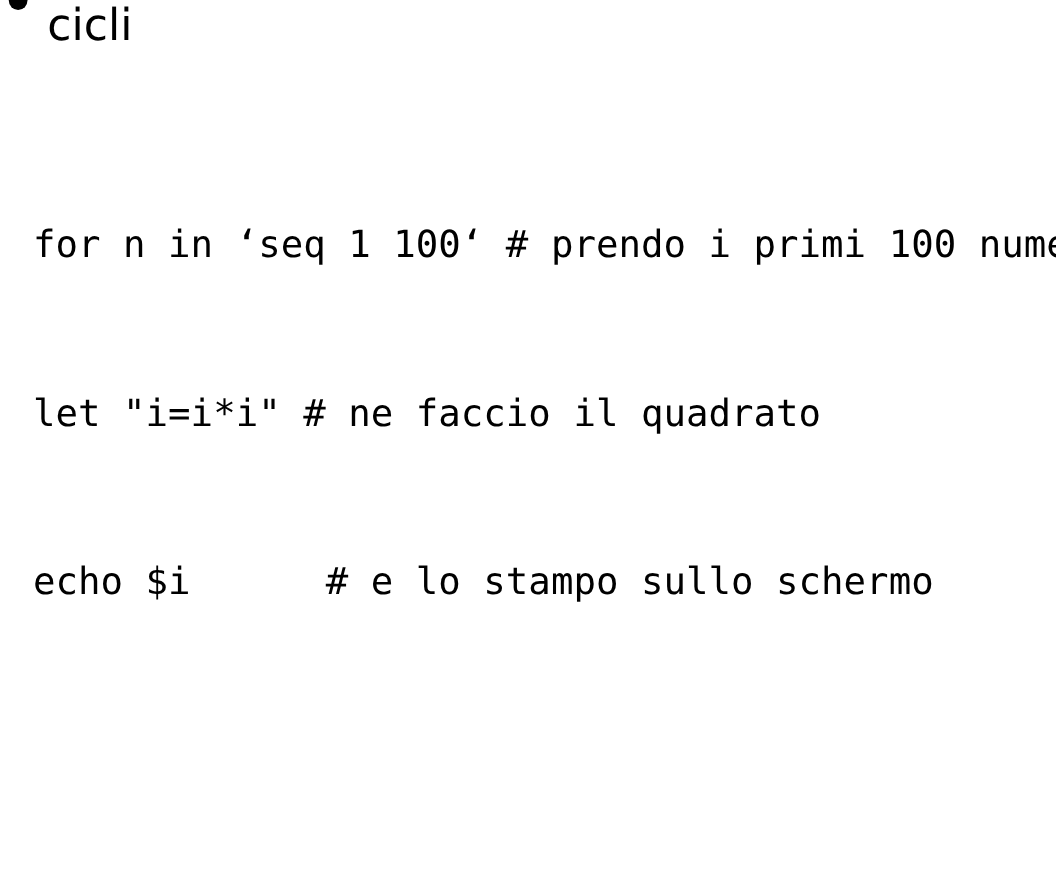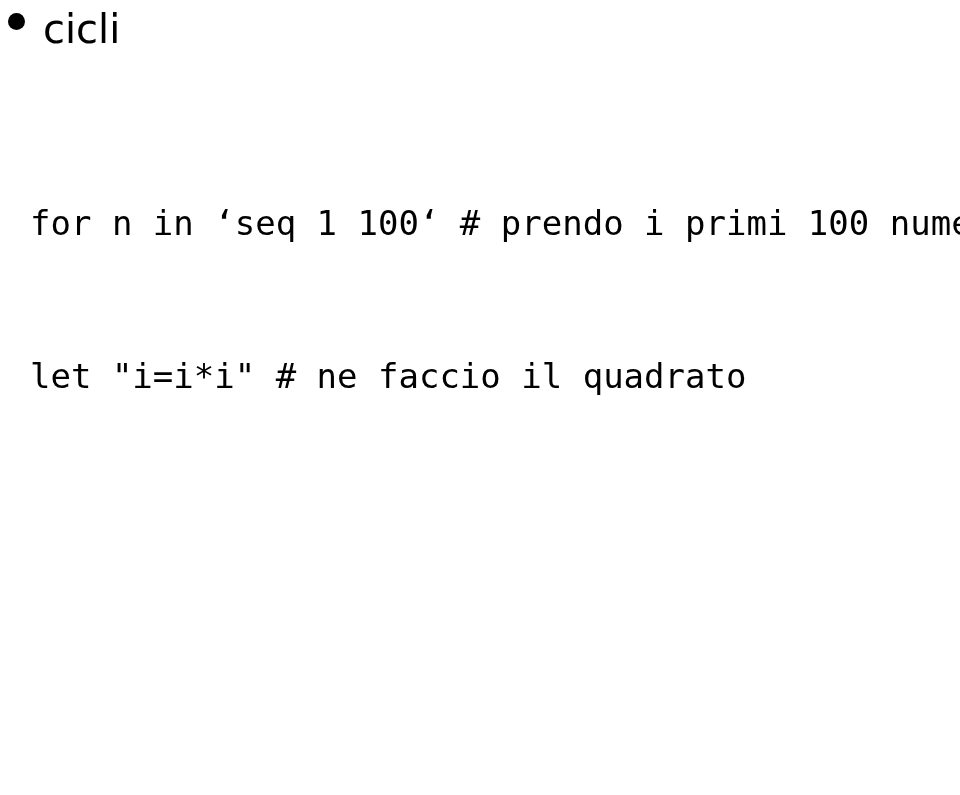--- a/index.html
+++ b/index.html
@@ -15,21 +15,21 @@
     font-family: "Liberation Sans", sans-serif;
     color: #000000;
   }
 
   
   .slide-heading {
     position: absolute;
     left: 0;
     top: 0;
     display: flex;
-    align-items: center;
+    align-items: flex-start;
     height: 58px;
   }
   .bullet-dot {
     width: 17px;
     height: 17px;
     border-radius: 50%;
     background: #000000;
     margin-left: 8px;
     margin-right: 18px;
     position: relative;
@@ -71,16 +71,17 @@
 <div class="slide-heading">
   <span class="bullet-dot"></span>
   <span class="heading-text">cicli</span>
 </div>
 
 <div class="code-area">
 
   <div class="code-block">
     <div class="code-line">for n in ‘seq 1 100‘ # prendo i primi 100 numeri</div>
     <div class="code-line">let "i=i*i" # ne faccio il quadrato</div>
+    <div class="code-line">echo $i      # e lo stampo sullo schermo</div>
     
   </div>
 
 </div>
 
 </body></html>

